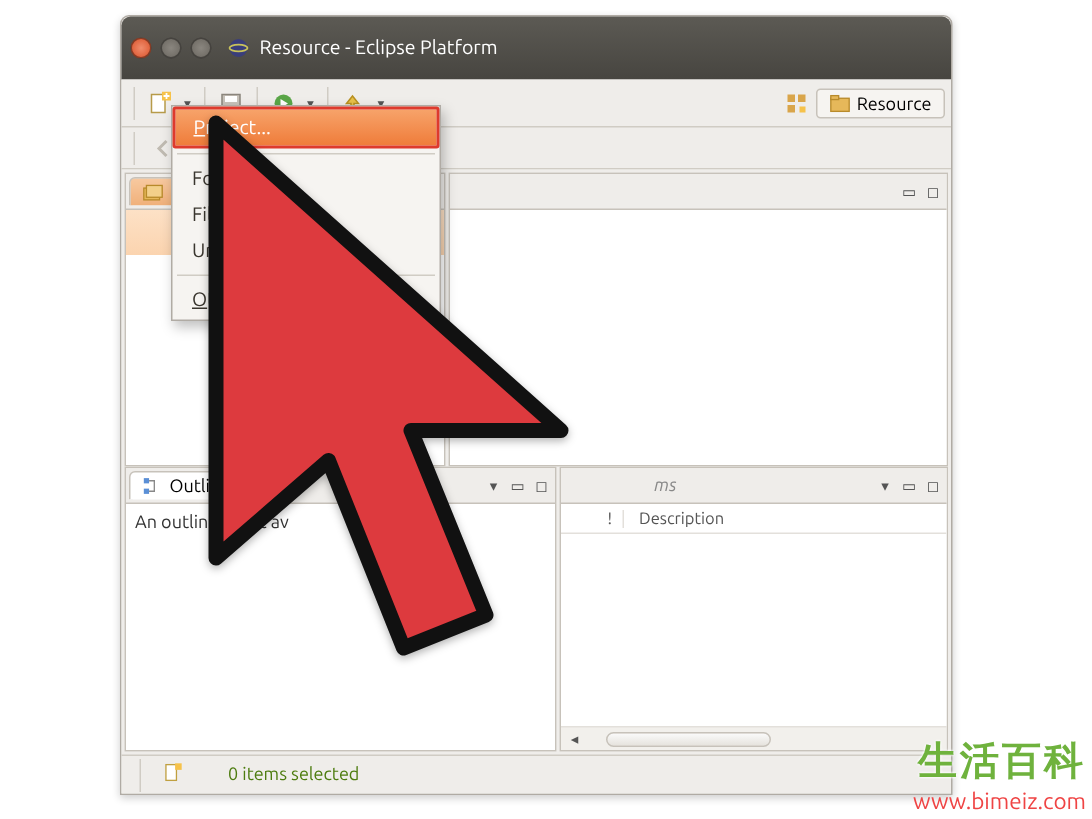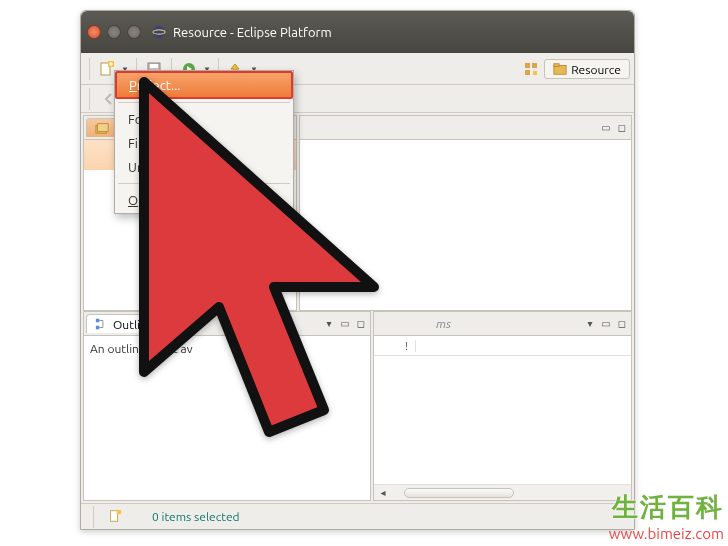--- a/index.html
+++ b/index.html
@@ -114,21 +114,21 @@
     height:16px; background:#f2f0ec; border-top:1px solid #e3e0db;
     display:flex; align-items:center;
   }
   .scroll-strip .knob {
     margin-left:14px; width:110px; height:10px; border:1px solid #c7c2ba; border-radius:5px;
     background:linear-gradient(#fafafa,#e6e3dd);
   }
   
   .statusbar {
     height:26px; background:#efedea; border-top:1px solid #d0ccc4;
-    display:flex; align-items:center; padding:0 8px; font-size:12px; color:#0f766e;
+    display:flex; align-items:center; padding:0 8px; font-size:12px; color:#4d7c0f;
     gap:10px;
   }
   
   .menu {
     position:absolute; left:114px; top:70px; width:180px;
     background:#f6f4f1; border:1px solid #b0aba4; box-shadow:2px 4px 8px rgba(0,0,0,.25);
     z-index:5; padding:1px;
   }
   .menu-item {
     padding:5px 12px; font-size:13px; color:#3a362f;
@@ -303,20 +303,21 @@
           <div class="panel-ctrl">
             <span class="mini">▾</span>
             <span class="mini">▭</span>
             <span class="mini">◻</span>
           </div>
         </div>
         <div class="panel-body">
           <div class="tasks-hdr">
             <div class="col w1"></div>
             <div class="col w2">!</div>
+            <div class="col w3">Description</div>
           </div>
         </div>
         <div class="scroll-strip">
           <span class="mini" style="margin-left:2px;">◂</span>
           <div class="knob"></div>
         </div>
       </div>
     </div>
   </div>
 

